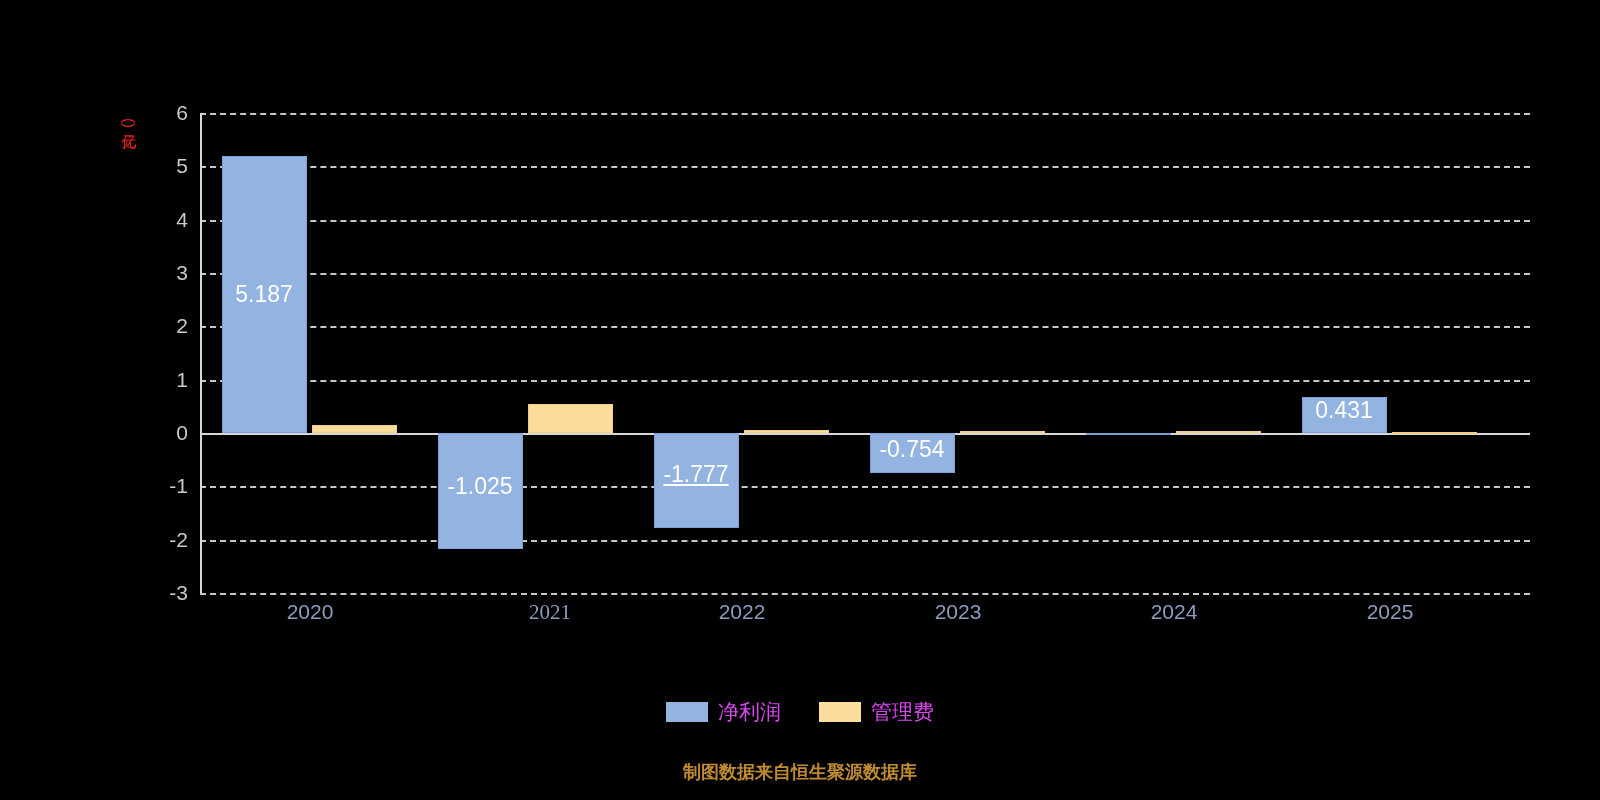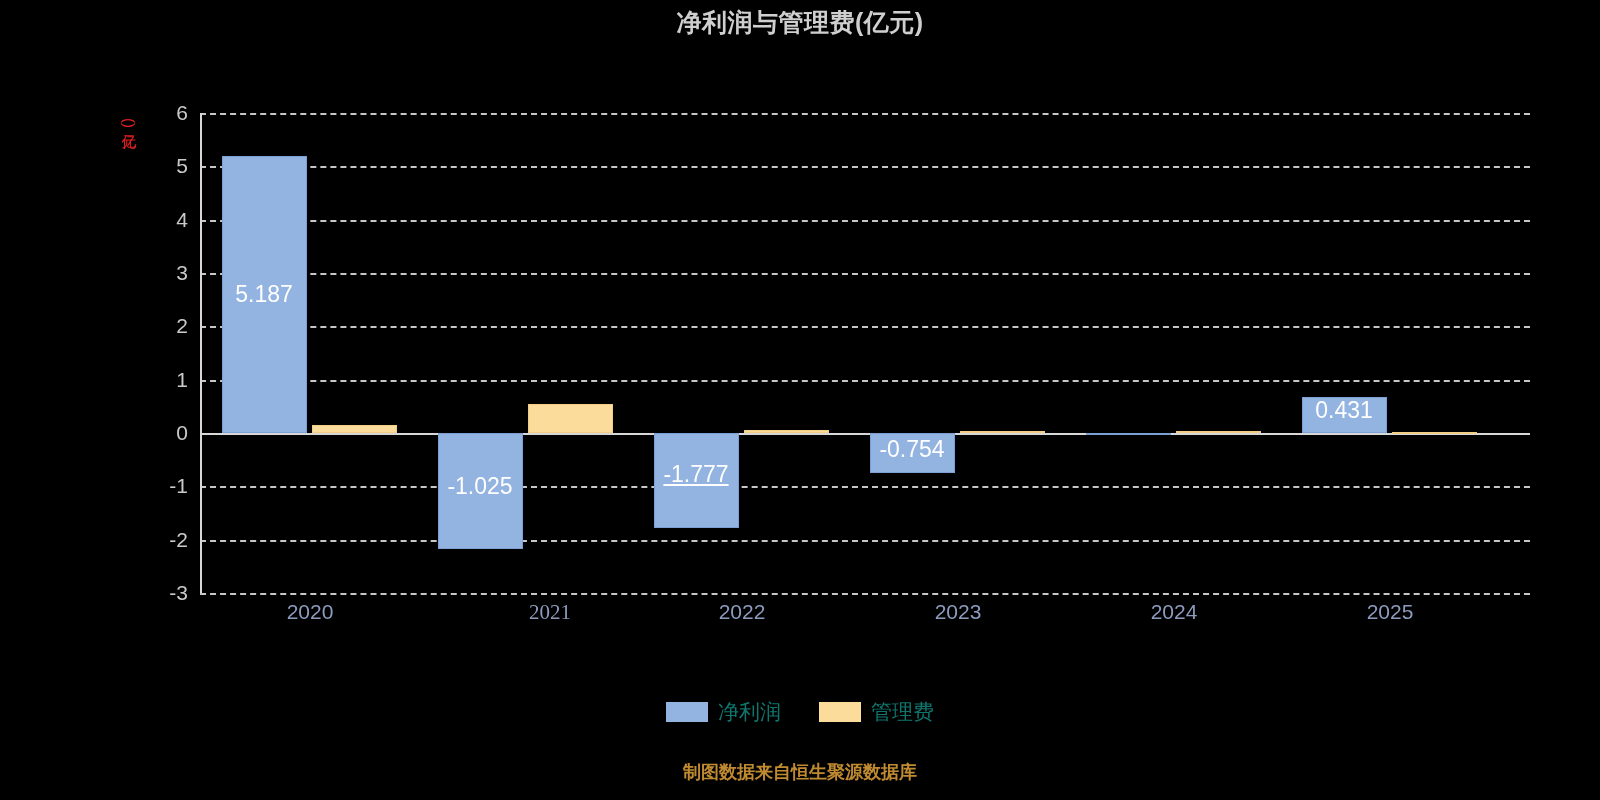--- a/index.html
+++ b/index.html
@@ -129,39 +129,38 @@
   }
   .legend-swatch {
     width: 42px;
     height: 20px;
     display: block;
   }
   .legend-swatch.profit { background: #93b3e0; }
   .legend-swatch.expense { background: #fbdc9b; }
   .legend-label {
     font-size: 21px;
-    color: #0f766e;
+    color: #d946ef;
   }
   #footnote {
     position: absolute;
     left: 0;
     top: 760px;
     width: 1600px;
     text-align: center;
     font-size: 18px;
     color: #c08a30;
     font-weight: bold;
   }
 </style>
 </head>
 <body>
 
 <div id="chart-root">
 
-  <div id="chart-title">净利润与管理费(亿元)</div>
 
   <div id="y-axis-unit">(亿元)</div>
 
   <div id="ytick-wrap">
     <div class="ytick" style="top:0px;">6</div>
     <div class="ytick" style="top:53.33px;">5</div>
     <div class="ytick" style="top:106.67px;">4</div>
     <div class="ytick" style="top:160px;">3</div>
     <div class="ytick" style="top:213.33px;">2</div>
     <div class="ytick" style="top:266.67px;">1</div>

